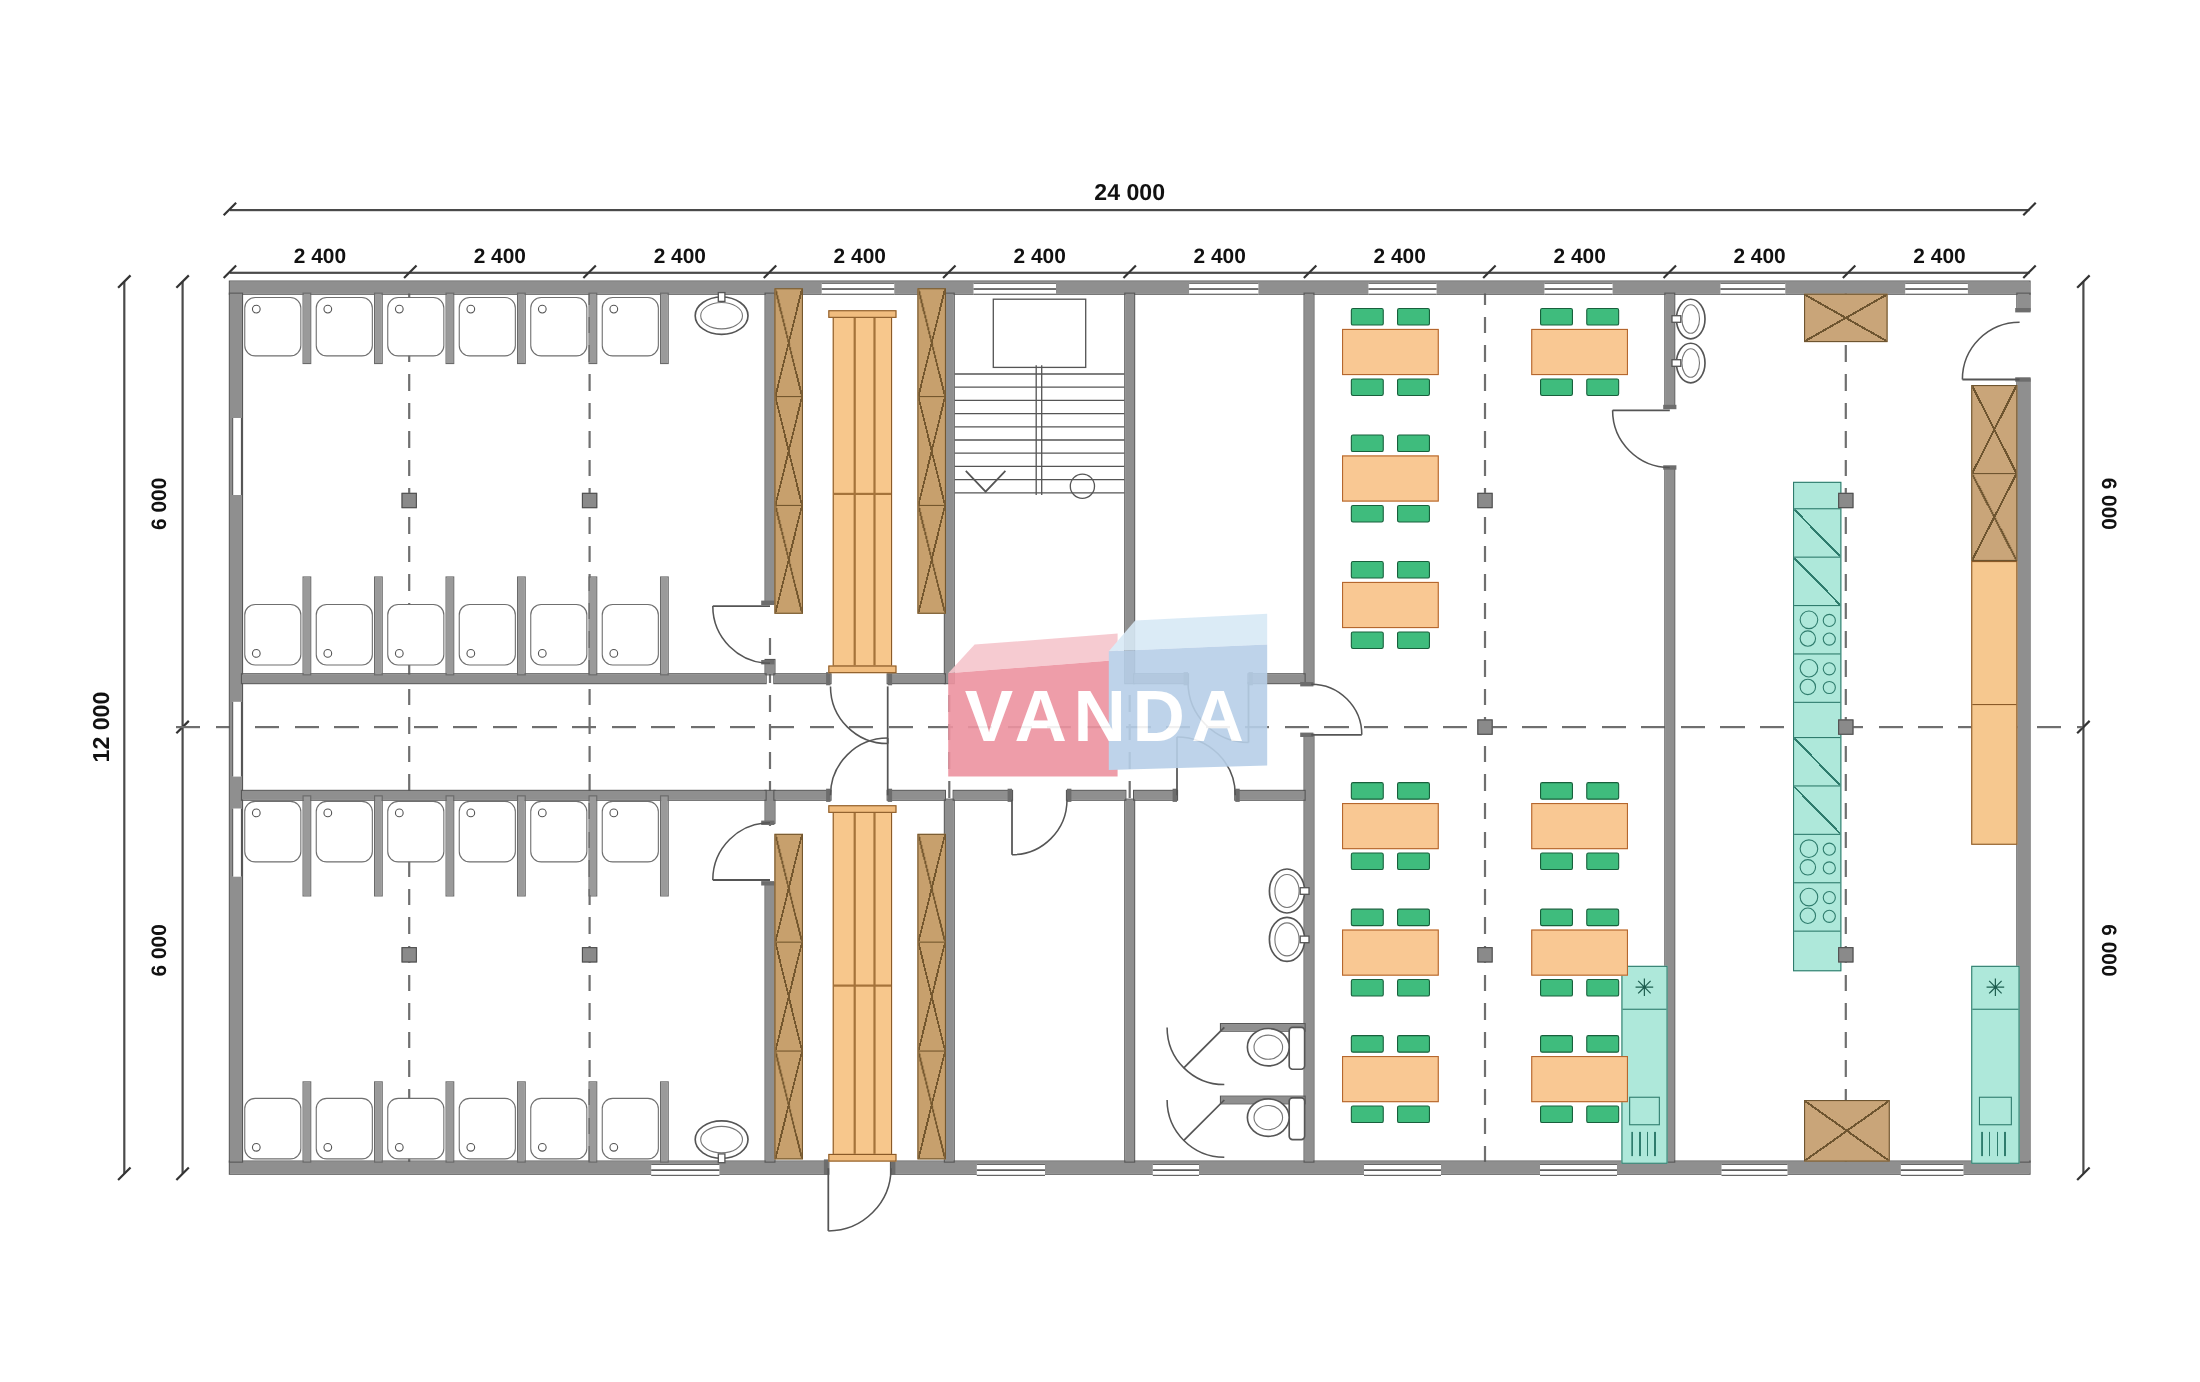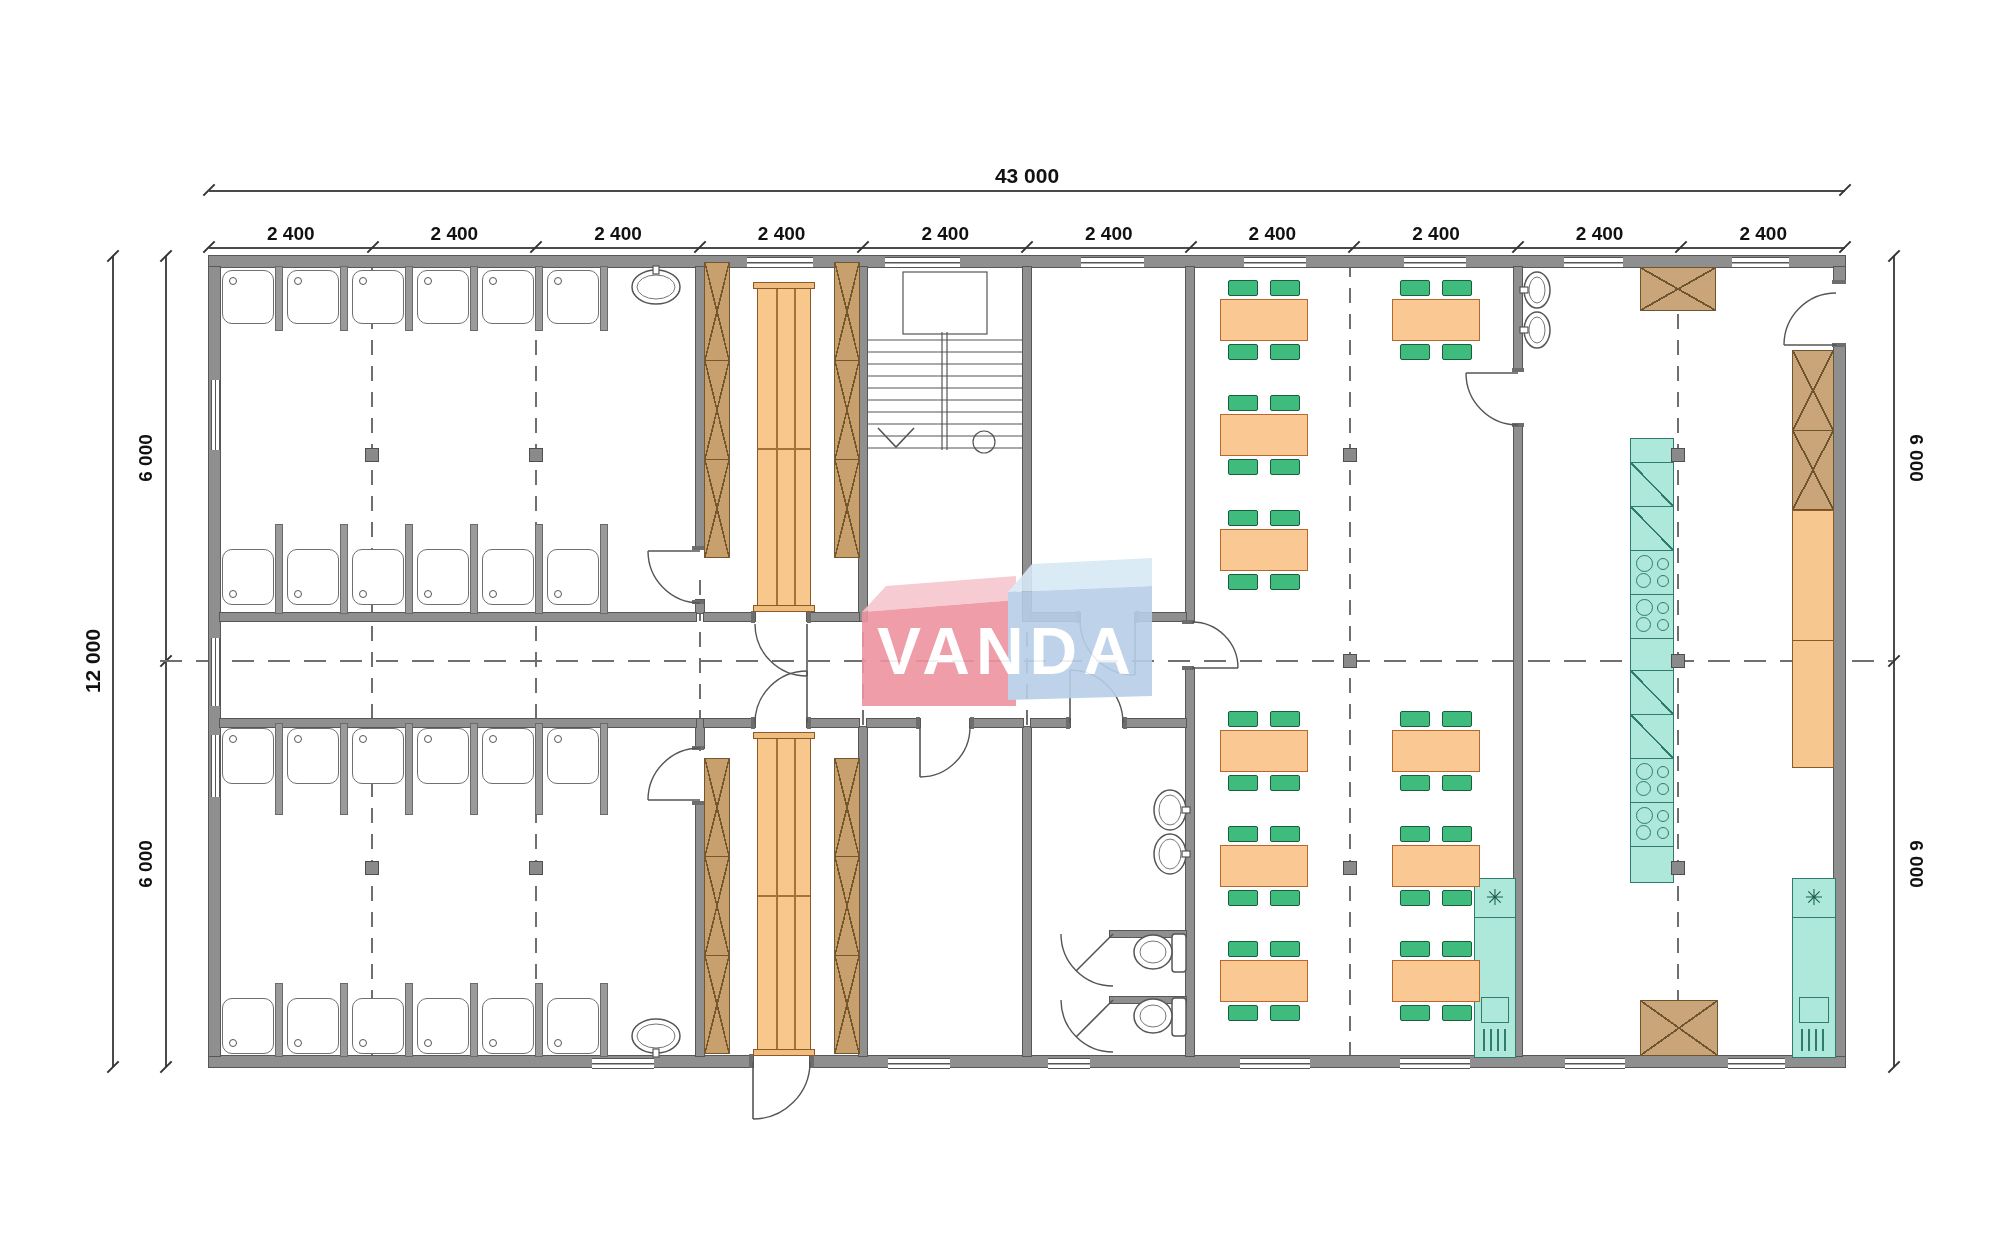--- a/index.html
+++ b/index.html
@@ -61,21 +61,21 @@
   .logo{position:absolute;opacity:.9;}
   .logo text{font-family:"Liberation Sans",sans-serif;font-weight:700;letter-spacing:6px;fill:#fff;}
 </style>
 </head>
 <body>
 
 <div class="canvas">
 
   <div id="dim-top-total">
     <div class="dimline" style="left:209px;top:190px;width:1636px;height:1.6px"></div>
-    <div class="dimlabel big" style="left:1027px;top:188px;">43 000</div>
+    <div class="dimlabel big" style="left:1027px;top:188px;">24 000</div>
   <div class="tick" style="left: 208px; top: 182px;"></div>
       <div class="tick" style="left: 1844px; top: 182px;"></div>
     </div>
   <div id="dim-top-bays">
     <div class="dimline" style="left:209px;top:247px;width:1636px;height:1.6px"></div>
   <div class="tick" style="left: 208px; top: 239px;"></div>
       <div class="dimlabel" style="left: 290.8px; top: 245px;">2 400</div>
       <div class="tick" style="left: 371.6px; top: 239px;"></div>
       <div class="dimlabel" style="left: 454.4px; top: 245px;">2 400</div>
       <div class="tick" style="left: 535.2px; top: 239px;"></div>

